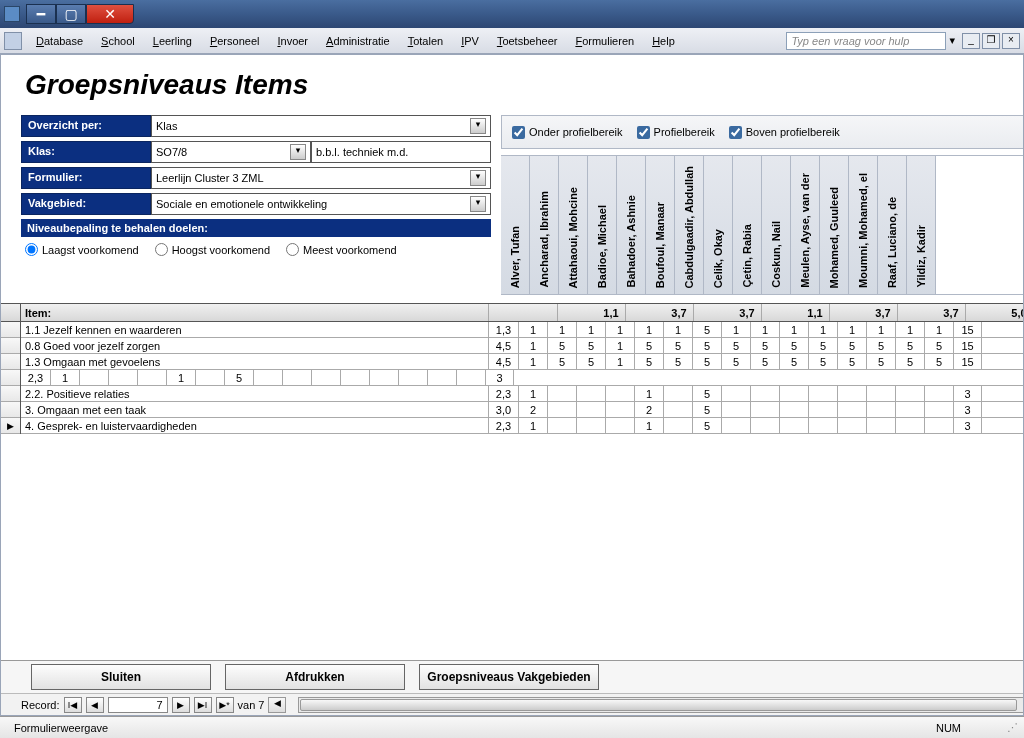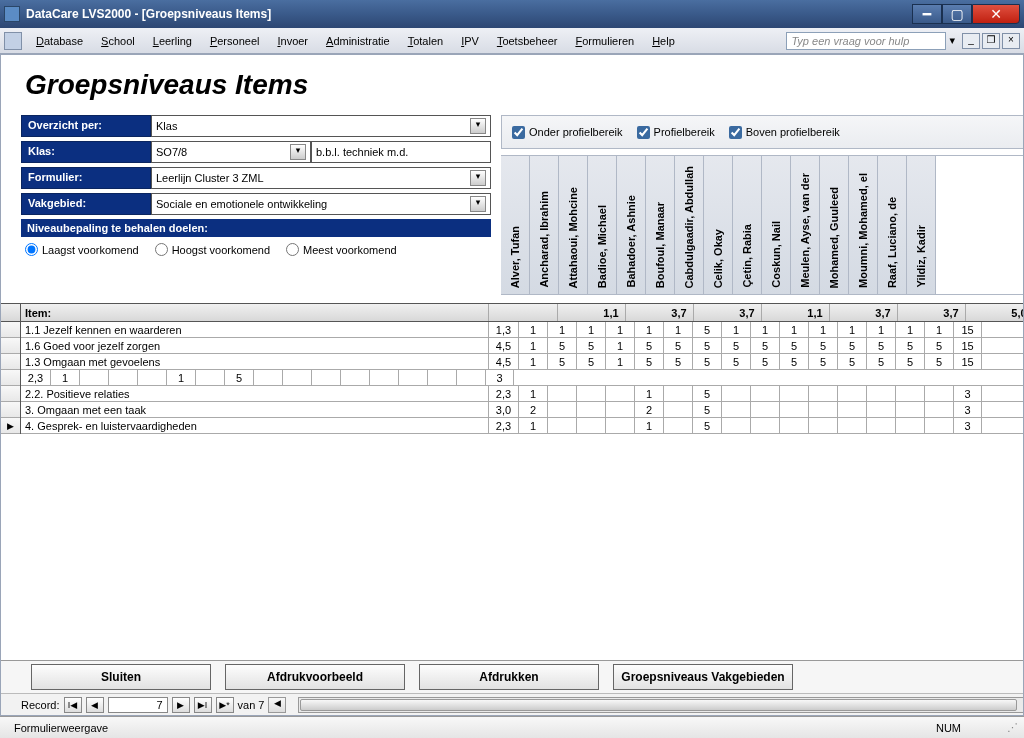--- a/index.html
+++ b/index.html
@@ -169,21 +169,20 @@
 .statusbar { height:22px; border-top:1px solid #999; background:linear-gradient(#f8f8f8,#e5e5e5); display:flex; align-items:center; padding:0 6px; font-size:11px;}
 .status-seg { padding:0 8px; }
 .status-num { margin-left:auto; margin-right:40px; }
 .resize-grip { margin-left:6px; color:#888; }
 </style>
 </head>
 <body>
 
 <div class="titlebar">
   <div class="titlebar-icon"></div>
-  <div class="titlebar-title">DataCare LVS2000 - [Groepsniveaus Items]</div>
   <div class="titlebar-buttons">
     <div class="win-btn">━</div>
     <div class="win-btn">▢</div>
     <div class="win-btn close">✕</div>
   </div>
 </div>
 
 <div class="menubar">
   <div class="menu-sys-icon"></div>
   <div class="menu-items" id="menu-items">
@@ -378,21 +377,21 @@
             <div class="gc val">1</div>
             <div class="gc val">1</div>
             <div class="gc val">1</div>
             <div class="gc val">1</div>
             <div class="gc val">1</div>
             <div class="gc val">1</div>
             <div class="gc val">1</div>
             <div class="gc cnt">15</div>
           </div>
           <div class="grow">
-            <div class="gc item">1.6 Goed voor jezelf zorgen</div>
+            <div class="gc item">0.8 Goed voor jezelf zorgen</div>
             <div class="gc agg">4,5</div>
             <div class="gc val">1</div>
             <div class="gc val">5</div>
             <div class="gc val">5</div>
             <div class="gc val">1</div>
             <div class="gc val">5</div>
             <div class="gc val">5</div>
             <div class="gc val">5</div>
             <div class="gc val">5</div>
             <div class="gc val">5</div>
@@ -503,21 +502,20 @@
             <div class="gc val"></div>
             <div class="gc cnt">3</div>
           </div>
         </div>
     </div>
 
     <div class="grid-blank"></div>
 
     <div class="bottom-bar">
       <button class="big-btn">Sluiten</button>
-      <button class="big-btn">Afdrukvoorbeeld</button>
       <button class="big-btn">Afdrukken</button>
       <button class="big-btn">Groepsniveaus Vakgebieden</button>
     </div>
 
     <div class="recnav">
       <span>Record:</span>
       <button class="rn-btn">I◀</button>
       <button class="rn-btn">◀</button>
       <input value="7" style="">
       <button class="rn-btn">▶</button>

